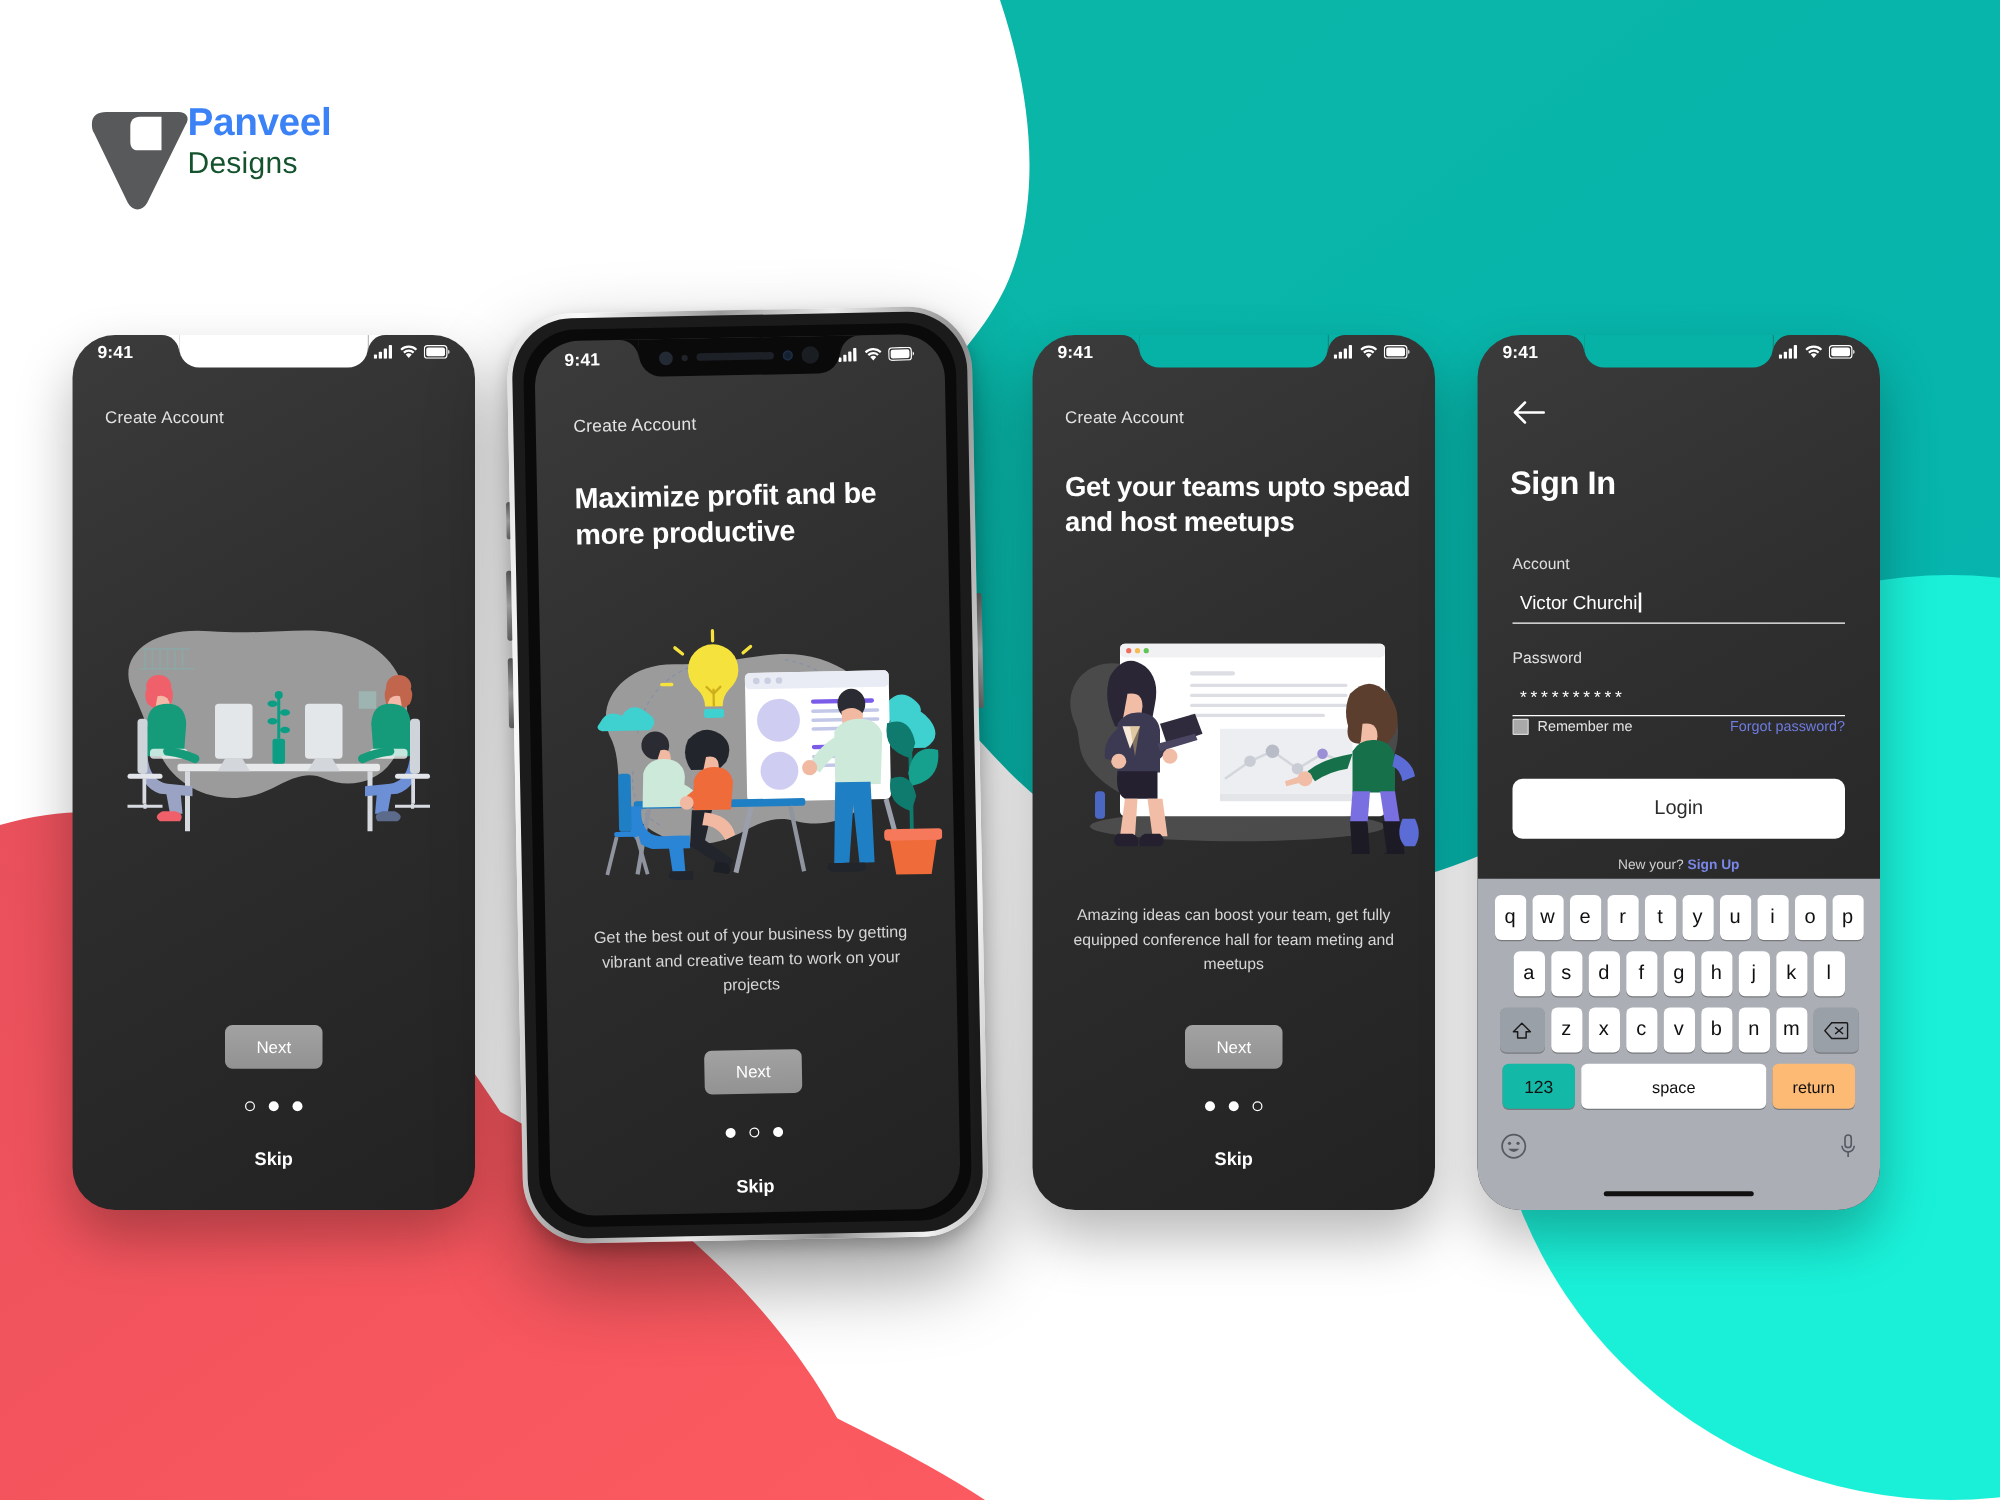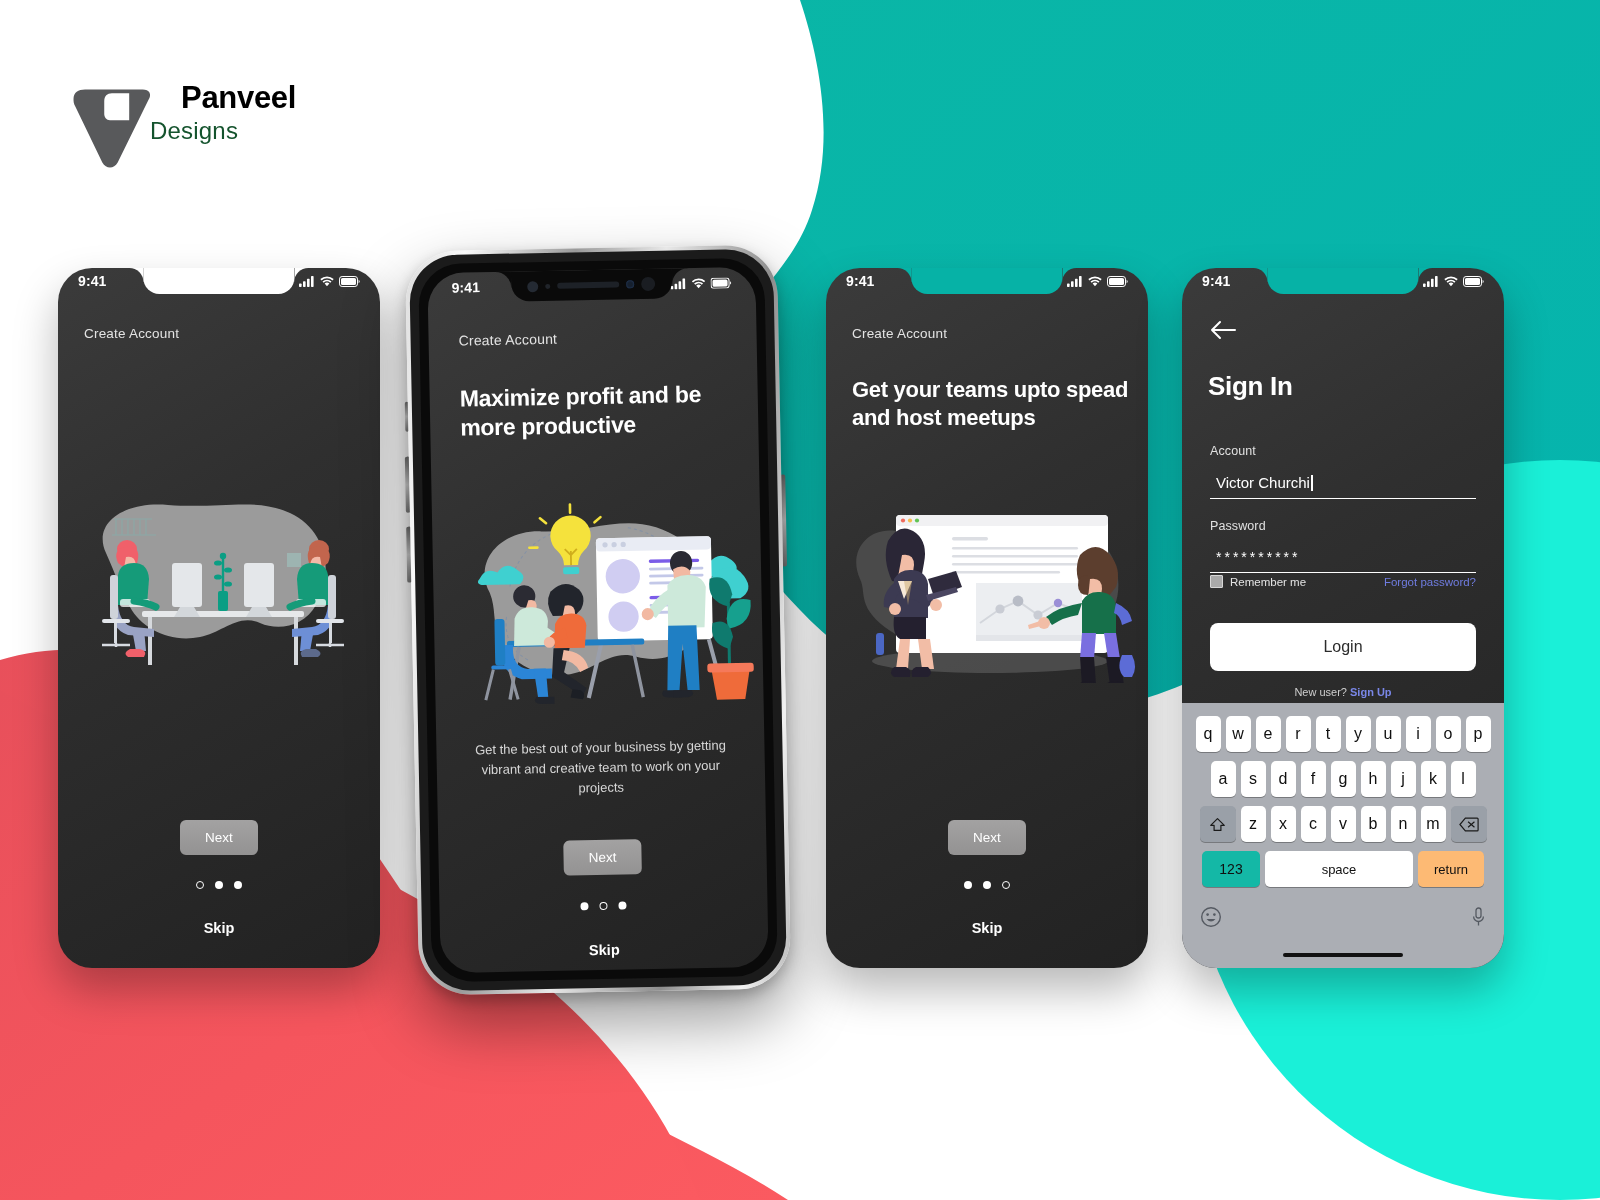--- a/index.html
+++ b/index.html
@@ -10,21 +10,21 @@
     position:relative;
   }
 
   
   #bg { position:absolute; inset:0; z-index:0; }
 
   
   .logo-wrap { position:absolute; left:62px; top:70px; width:260px; height:110px; z-index:5; }
   .logo-mark { position:absolute; left:0; top:8px; width:96px; height:96px; }
   .logo-text { position:absolute; left:88px; top:12px; }
-  .logo-title { font-size:31px; font-weight:700; color:#000000; letter-spacing:-0.3px; line-height:1;margin-left:31px; }
+  .logo-title { font-size:31px; font-weight:700; color:#3b82f6; letter-spacing:-0.3px; line-height:1; }
   .logo-sub { font-size:24px; color:#14532d; letter-spacing:0.2px; margin-top:6px; line-height:1; }
 
   
   .phone { position:absolute; z-index:4; }
   .screen {
     position:relative; width:100%; height:100%;
     background:linear-gradient(150deg,#3b3b3b 0%,#2f2f2f 38%,#222222 100%);
     border-radius:34px; overflow:hidden;
   }
   .flat-shadow { box-shadow: 0 22px 44px rgba(0,0,0,.28); border-radius:34px; }
@@ -535,20 +535,21 @@
           <path d="M242 150 l-2 26 l14 0 l2 -26Z" fill="#7a6fe0"></path>
           <path d="M264 150 l4 26 l12 0 l-4 -26Z" fill="#7a6fe0"></path>
           <path d="M240 174 l2 28 l14 0 l-2 -28Z" fill="#1c1a24"></path>
           <path d="M266 174 l4 28 l14 0 l-4 -28Z" fill="#1c1a24"></path>
           <ellipse cx="248" cy="202" rx="9" ry="4" fill="#1c1a24"></ellipse>
           <ellipse cx="275" cy="202" rx="9" ry="4" fill="#1c1a24"></ellipse>
         </g>
         <path d="M282 172 q-6 14 2 22 l8 0 q6 -10 0 -22Z" fill="#5c6cd6"></path>
         <rect x="36" y="150" width="8" height="22" rx="3" fill="#4b67c4"></rect>
       </svg>
+      <div class="caption">Amazing ideas can boost your team, get fully equipped conference hall for team meting and meetups</div>
       <button class="nextbtn">Next</button>
       <div class="dots">
         <span class="dot"></span>
         <span class="dot"></span>
         <span class="dot hollow"></span>
       </div>
       <div class="skip">Skip</div>
     </div>
   </div>
 </div>
@@ -602,21 +603,21 @@
       <div class="remember">
         <span class="chkbox"></span>
         <span class="remember-lbl">Remember me</span>
       </div>
       <div class="forgot">Forgot password?</div>
     </div>
 
     <button class="loginbtn">Login</button>
 
     <div class="newuser">
-      <span>New user? </span><b>Sign Up</b>
+      <span>New your? </span><b>Sign Up</b>
     </div>
 
     <div class="kb">
       <div class="kbrow">
         <div class="key">q</div>
         <div class="key">w</div>
         <div class="key">e</div>
         <div class="key">r</div>
         <div class="key">t</div>
         <div class="key">y</div>

